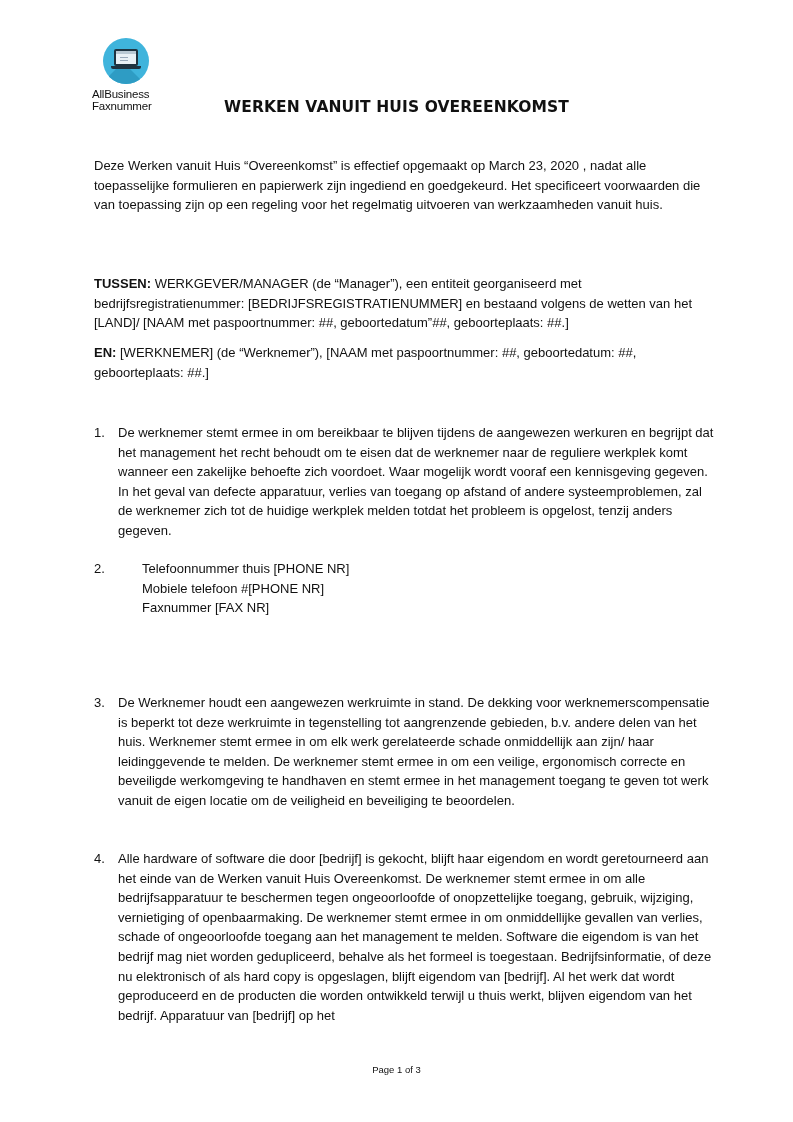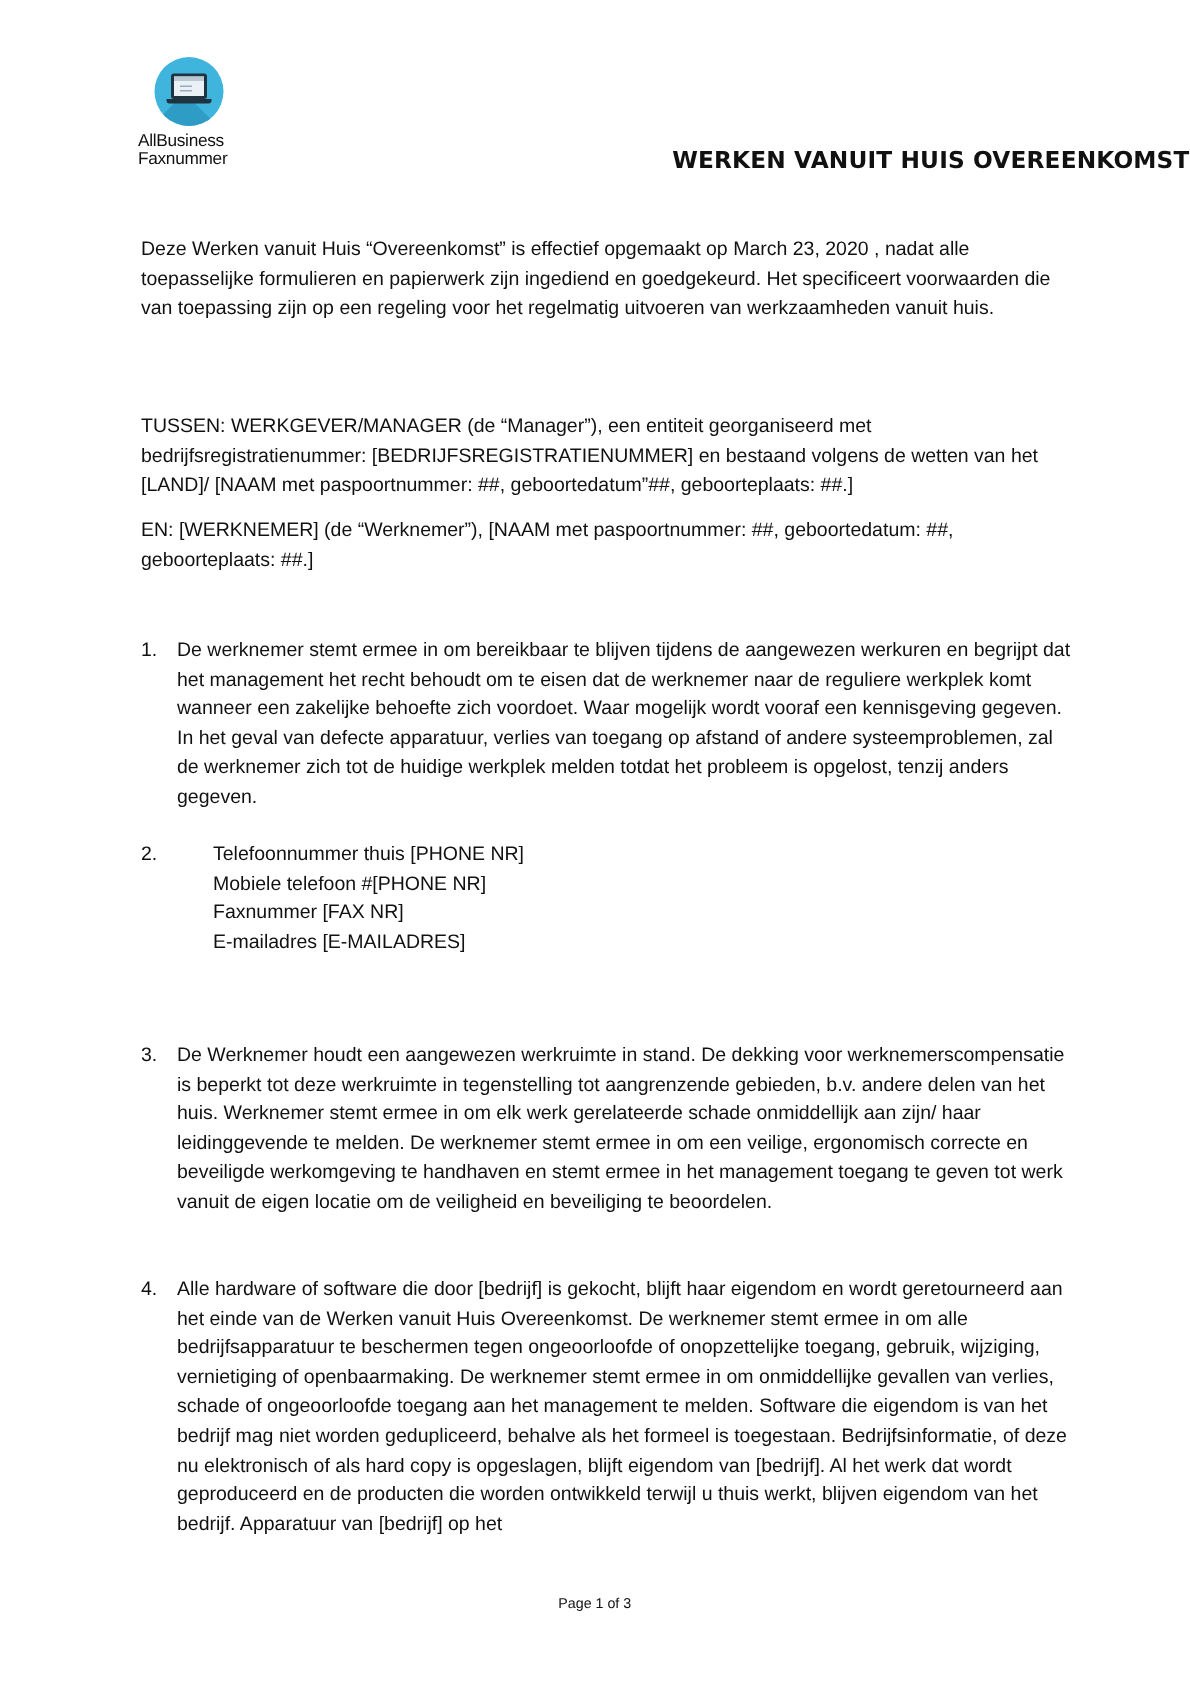--- a/index.html
+++ b/index.html
@@ -13,25 +13,25 @@
     .laptop-screen { position: absolute; left: 11px; top: 11px; width: 24px; height: 17px;
                      background: #1f3340; border-radius: 2px; }
     .laptop-display { position: absolute; left: 2px; top: 2px; width: 20px; height: 13px;
                       background: #e9f1f6; }
     .laptop-display::before { content: ""; position: absolute; left: 0; top: 0; width: 20px; height: 3px; background: #b9c9d4; }
     .laptop-display::after { content: ""; position: absolute; left: 4px; top: 6px; width: 8px; height: 1px; background: #9ab; box-shadow: 0 3px 0 #9ab; }
     .laptop-base { position: absolute; left: 8px; top: 28px; width: 30px; height: 3px;
                    background: #1f3340; border-radius: 0 0 2px 2px; }
     .logo-text { font-size: 11.5px; line-height: 12px; margin-top: 4px; color: #111; letter-spacing: -0.2px; }
 
-    .title { position: absolute; left: 0; width: 793px; top: 98px; text-align: right;
+    .title { position: absolute; left: 0; width: 793px; top: 98px; text-align: center;
              font-family: "DejaVu Sans", sans-serif; font-weight: bold; font-size: 15.5px; letter-spacing: 0.1px; }
 
     .p { position: absolute; left: 94px; width: 620px; font-size: 13px; line-height: 19.6px; }
-    .p b { font-weight: normal; }
+    .p b { font-weight: bold; }
     .intro { top: 156px; }
     .tussen { top: 274px; }
     .en { top: 343px; }
 
     .list-item { position: absolute; left: 94px; width: 620px; font-size: 13px; line-height: 19.6px; }
     .num { position: absolute; left: 0; top: 0; width: 24px; }
     .body { margin-left: 24px; }
     .item1 { top: 423px; }
     .item2 { top: 559px; }
     .item3 { top: 693px; }
@@ -68,21 +68,20 @@
 <div class="list-item item1">
   <span class="num">1.</span>
   <div class="body">De werknemer stemt ermee in om bereikbaar te blijven tijdens de aangewezen werkuren en begrijpt dat het management het recht behoudt om te eisen dat de werknemer naar de reguliere werkplek komt wanneer een zakelijke behoefte zich voordoet. Waar mogelijk wordt vooraf een kennisgeving gegeven. In het geval van defecte apparatuur, verlies van toegang op afstand of andere systeemproblemen, zal de werknemer zich tot de huidige werkplek melden totdat het probleem is opgelost, tenzij anders gegeven.</div>
 </div>
 
 <div class="list-item item2">
   <span class="num">2.</span>
   <div class="sub">Telefoonnummer thuis [PHONE NR]</div>
   <div class="sub">Mobiele telefoon #[PHONE NR]</div>
   <div class="sub">Faxnummer [FAX NR]</div>
-  <div class="sub">E-mailadres [E-MAILADRES]</div>
 </div>
 
 <div class="list-item item3">
   <span class="num">3.</span>
   <div class="body">De Werknemer houdt een aangewezen werkruimte in stand. De dekking voor werknemerscompensatie is beperkt tot deze werkruimte in tegenstelling tot aangrenzende gebieden, b.v. andere delen van het huis. Werknemer stemt ermee in om elk werk gerelateerde schade onmiddellijk aan zijn/ haar leidinggevende te melden. De werknemer stemt ermee in om een veilige, ergonomisch correcte en beveiligde werkomgeving te handhaven en stemt ermee in het management toegang te geven tot werk vanuit de eigen locatie om de veiligheid en beveiliging te beoordelen.</div>
 </div>
 
 <div class="list-item item4">
   <span class="num">4.</span>
   <div class="body">Alle hardware of software die door [bedrijf] is gekocht, blijft haar eigendom en wordt geretourneerd aan het einde van de Werken vanuit Huis Overeenkomst. De werknemer stemt ermee in om alle bedrijfsapparatuur te beschermen tegen ongeoorloofde of onopzettelijke toegang, gebruik, wijziging, vernietiging of openbaarmaking. De werknemer stemt ermee in om onmiddellijke gevallen van verlies, schade of ongeoorloofde toegang aan het management te melden. Software die eigendom is van het bedrijf mag niet worden gedupliceerd, behalve als het formeel is toegestaan. Bedrijfsinformatie, of deze nu elektronisch of als hard copy is opgeslagen, blijft eigendom van [bedrijf]. Al het werk dat wordt geproduceerd en de producten die worden ontwikkeld terwijl u thuis werkt, blijven eigendom van het bedrijf. Apparatuur van [bedrijf] op het</div>

